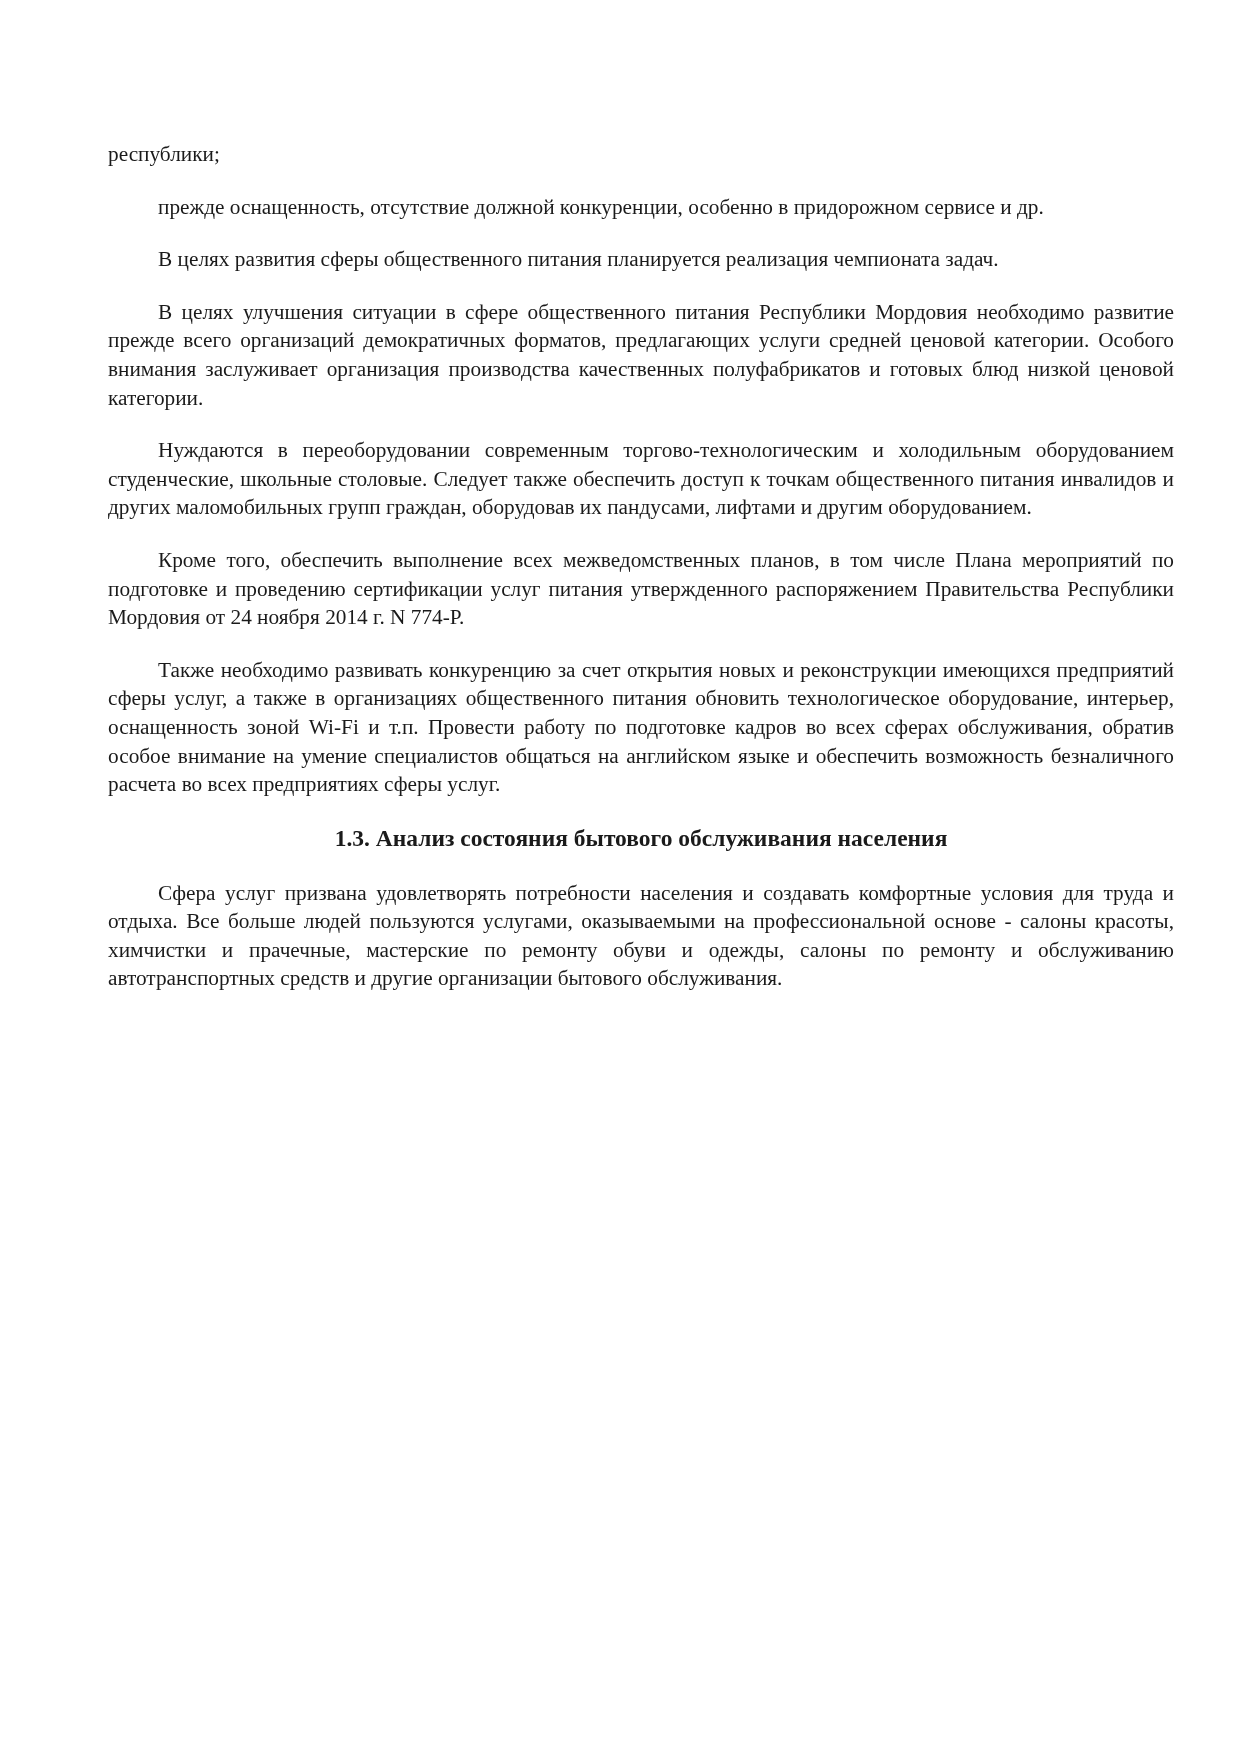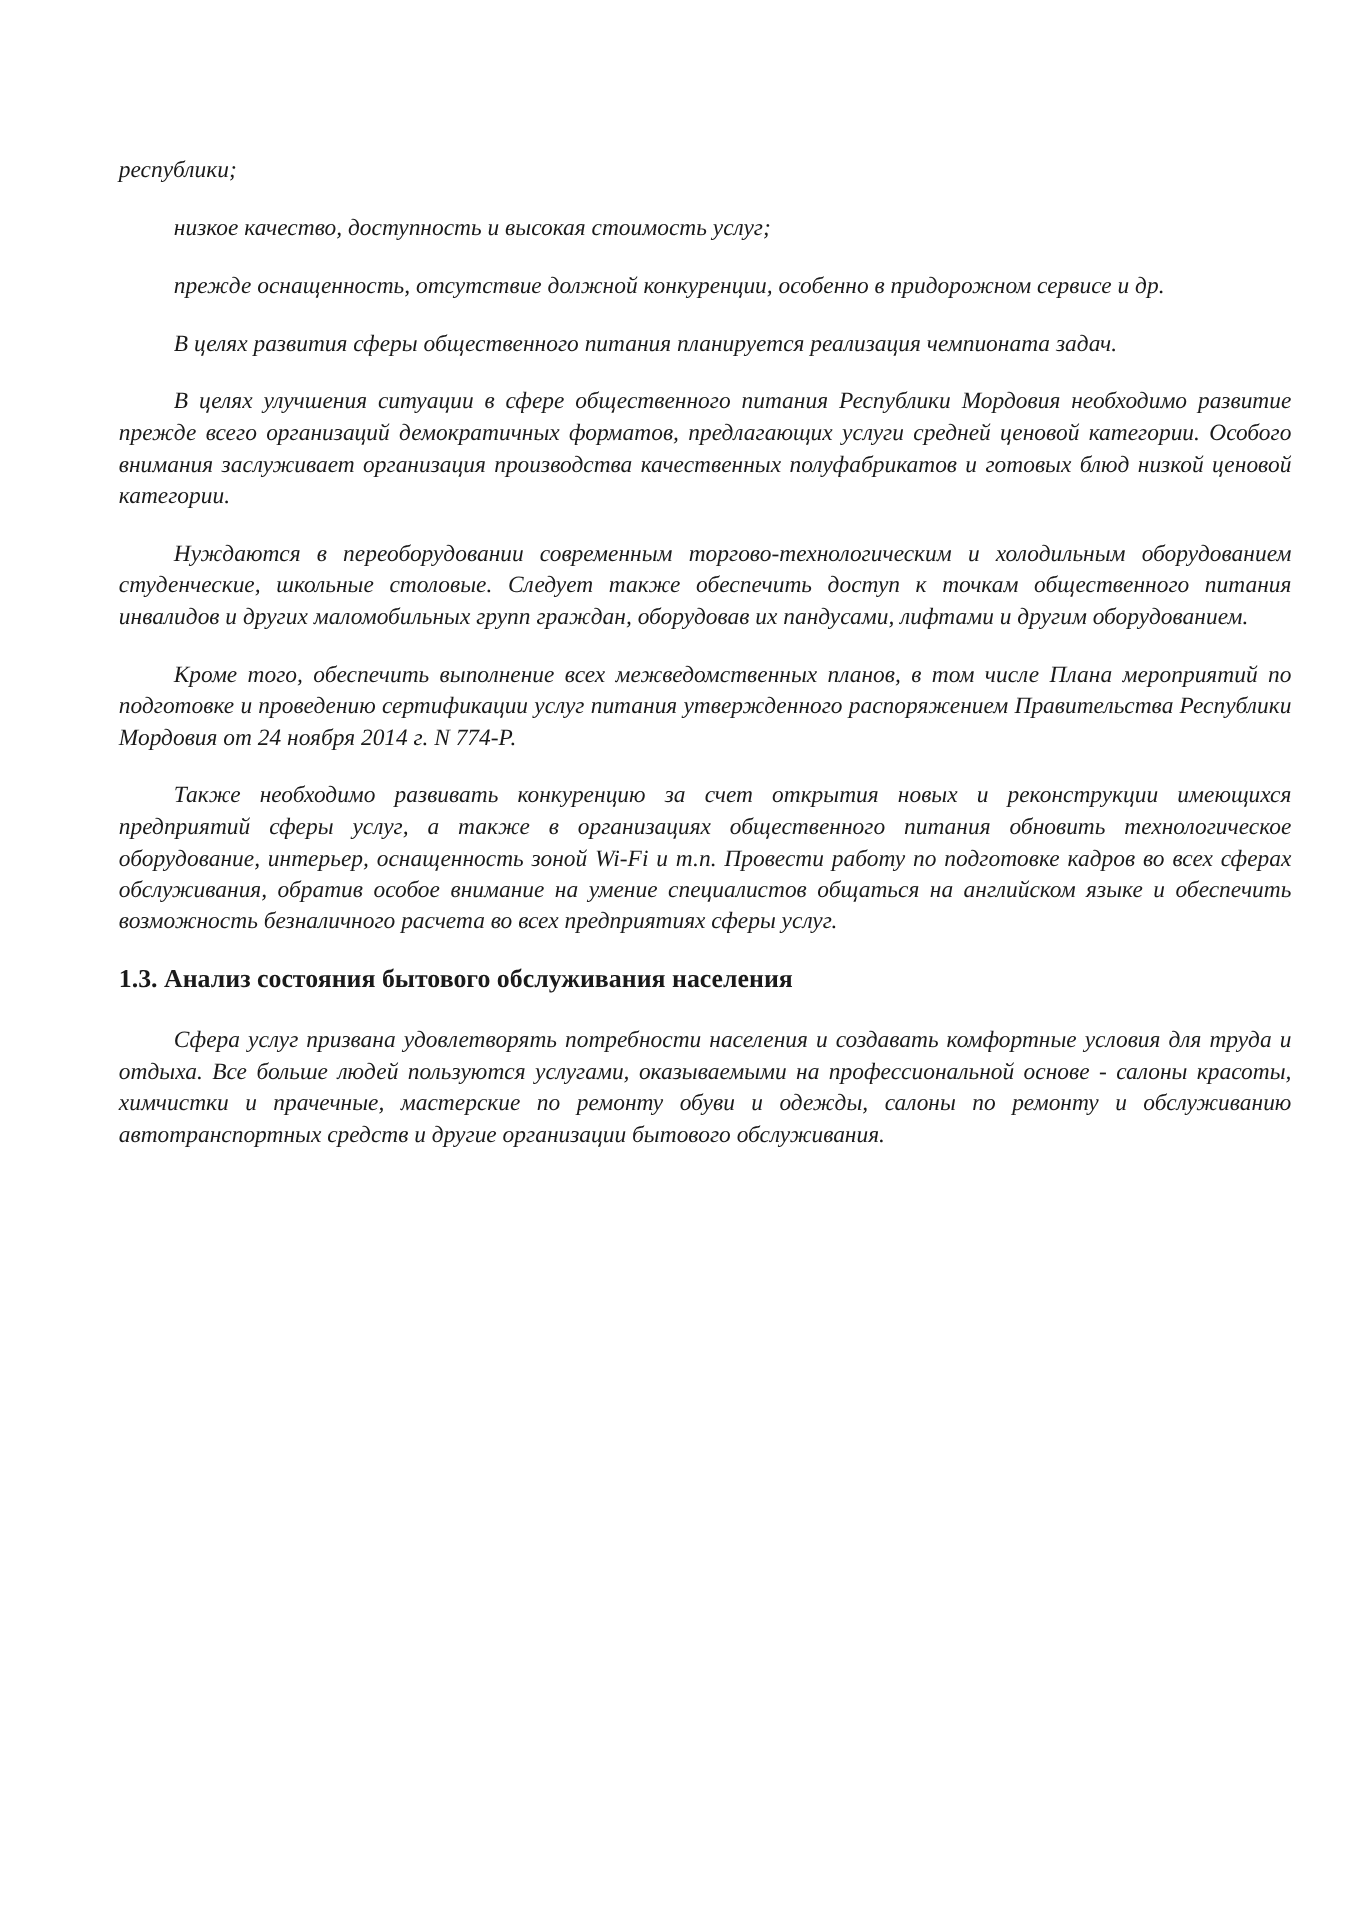--- a/index.html
+++ b/index.html
@@ -19,41 +19,40 @@
       position: absolute;
       left: 108px;
       top: 140px;
       width: 1066px;
     }
     .p {
       font-size: 21.3px;
       line-height: 28.6px;
       text-align: justify;
       margin: 0 0 24px 0;
-      font-style: italic;
     }
     .p.indent {
       text-indent: 50px;
     }
     .p.noindent {
       text-indent: 0;
     }
     .heading {
       font-weight: bold;
       font-size: 23.5px;
       line-height: 30px;
+      text-align: center;
       margin: 24px 0 26px 0;
     }
   </style>
 </head>
 <body>
 
 <div class="page">
   <p class="p noindent">республики;</p>
-  <p class="p indent">низкое качество, доступность и высокая стоимость услуг;</p>
   <p class="p indent">прежде оснащенность, отсутствие должной конкуренции, особенно в придорожном сервисе и др.</p>
   <p class="p indent">В целях развития сферы общественного питания планируется реализация чемпионата задач.</p>
   <p class="p indent">В целях улучшения ситуации в сфере общественного питания Республики Мордовия необходимо развитие прежде всего организаций демократичных форматов, предлагающих услуги средней ценовой категории. Особого внимания заслуживает организация производства качественных полуфабрикатов и готовых блюд низкой ценовой категории.</p>
   <p class="p indent">Нуждаются в переоборудовании современным торгово-технологическим и холодильным оборудованием студенческие, школьные столовые. Следует также обеспечить доступ к точкам общественного питания инвалидов и других маломобильных групп граждан, оборудовав их пандусами, лифтами и другим оборудованием.</p>
   <p class="p indent">Кроме того, обеспечить выполнение всех межведомственных планов, в том числе Плана мероприятий по подготовке и проведению сертификации услуг питания утвержденного распоряжением Правительства Республики Мордовия от 24 ноября 2014 г. N 774-Р.</p>
   <p class="p indent">Также необходимо развивать конкуренцию за счет открытия новых и реконструкции имеющихся предприятий сферы услуг, а также в организациях общественного питания обновить технологическое оборудование, интерьер, оснащенность зоной Wi-Fi и т.п. Провести работу по подготовке кадров во всех сферах обслуживания, обратив особое внимание на умение специалистов общаться на английском языке и обеспечить возможность безналичного расчета во всех предприятиях сферы услуг.</p>
 
   <h2 class="heading">1.3. Анализ состояния бытового обслуживания населения</h2>
 
   <p class="p indent">Сфера услуг призвана удовлетворять потребности населения и создавать комфортные условия для труда и отдыха. Все больше людей пользуются услугами, оказываемыми на профессиональной основе - салоны красоты, химчистки и прачечные, мастерские по ремонту обуви и одежды, салоны по ремонту и обслуживанию автотранспортных средств и другие организации бытового обслуживания.</p>

